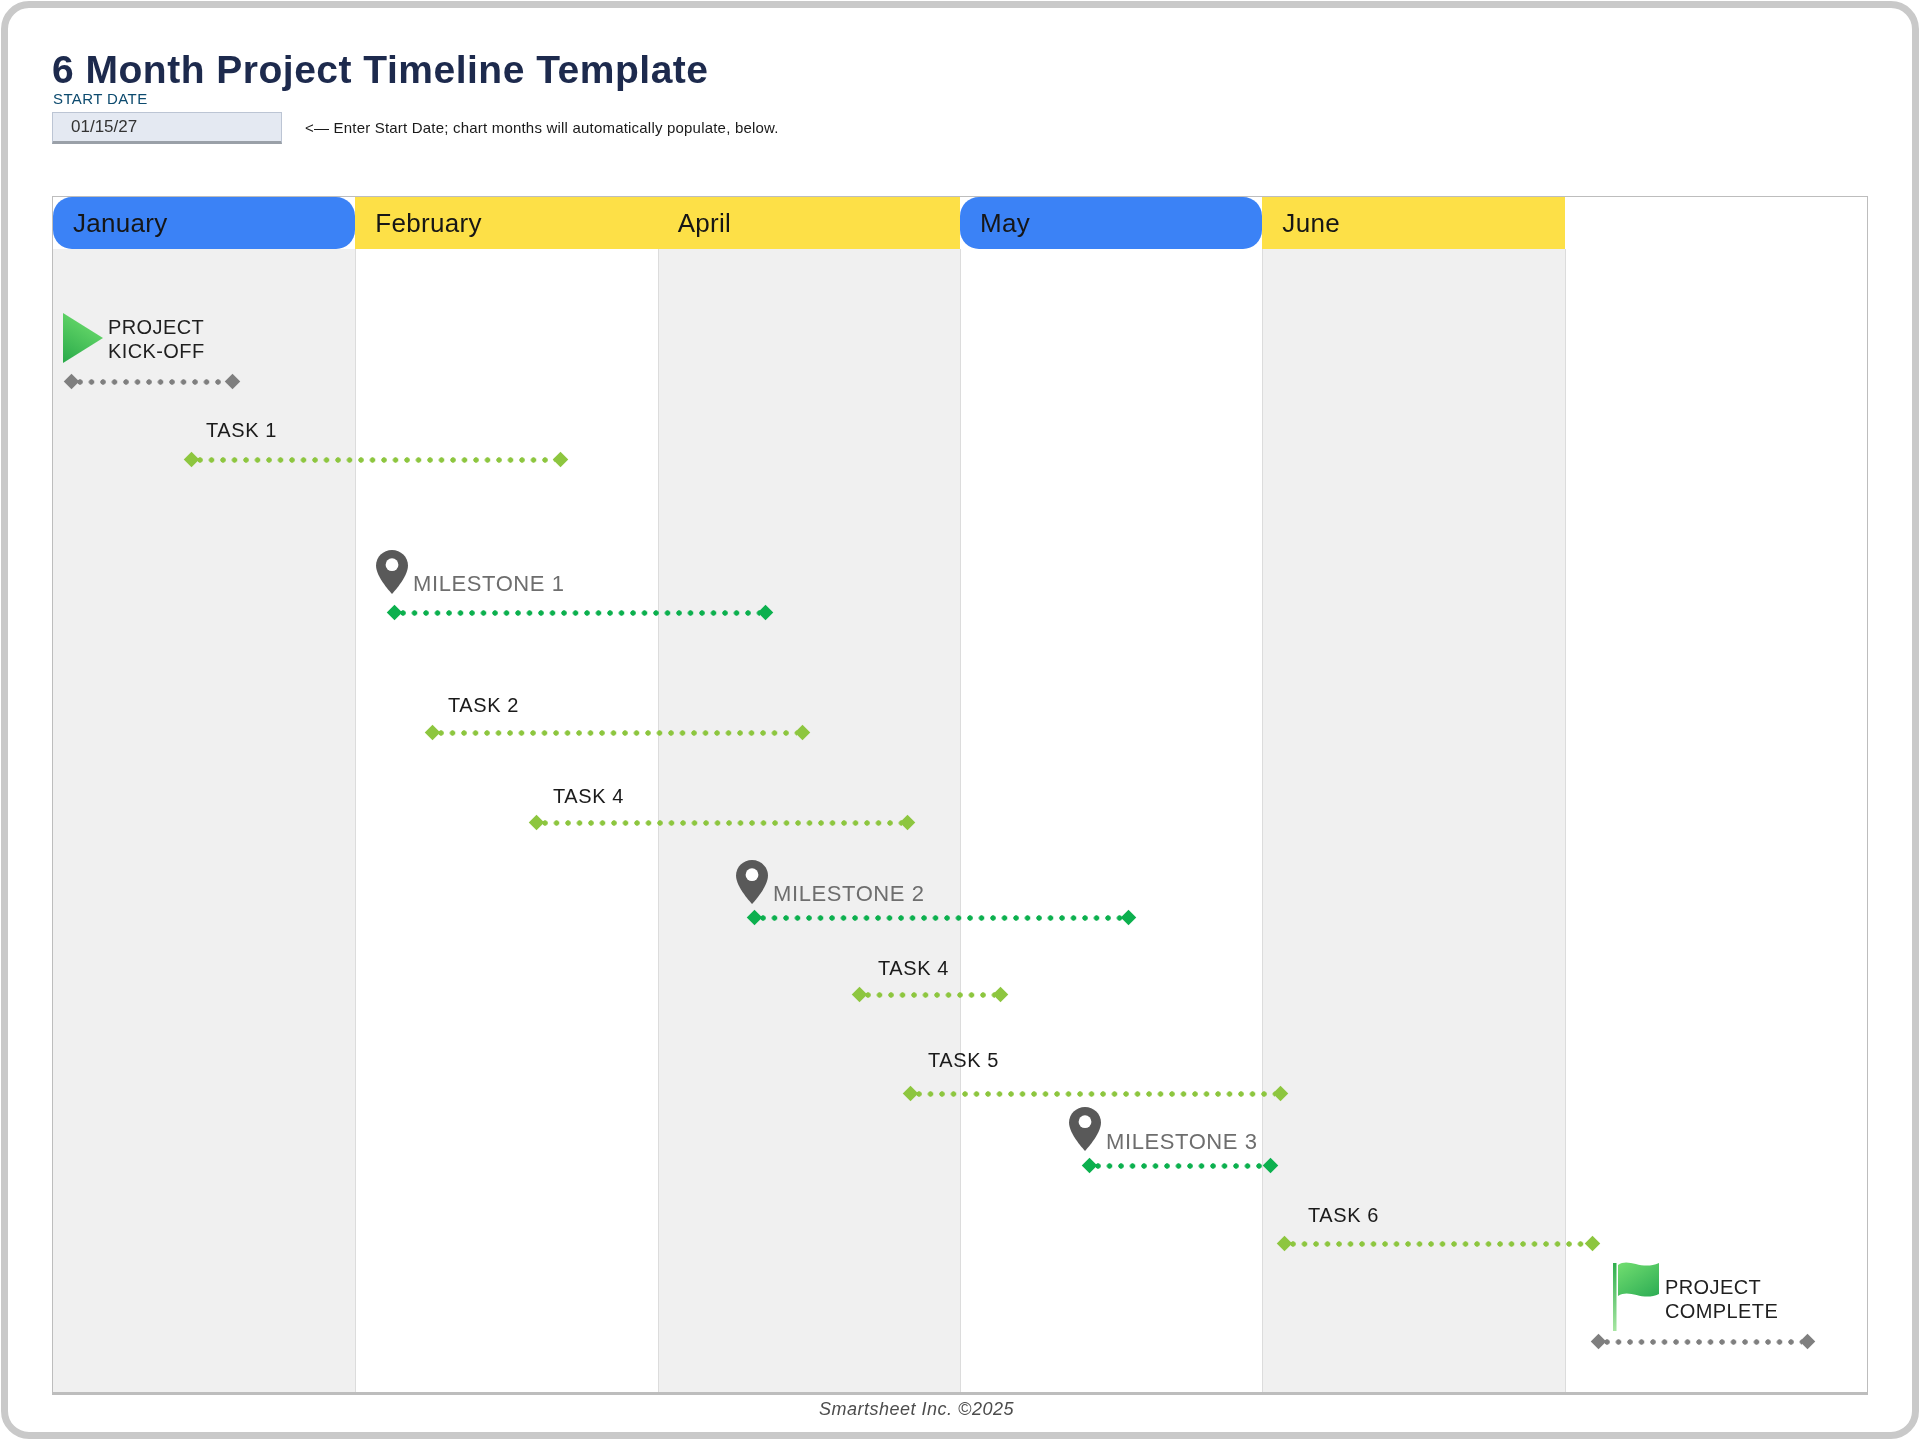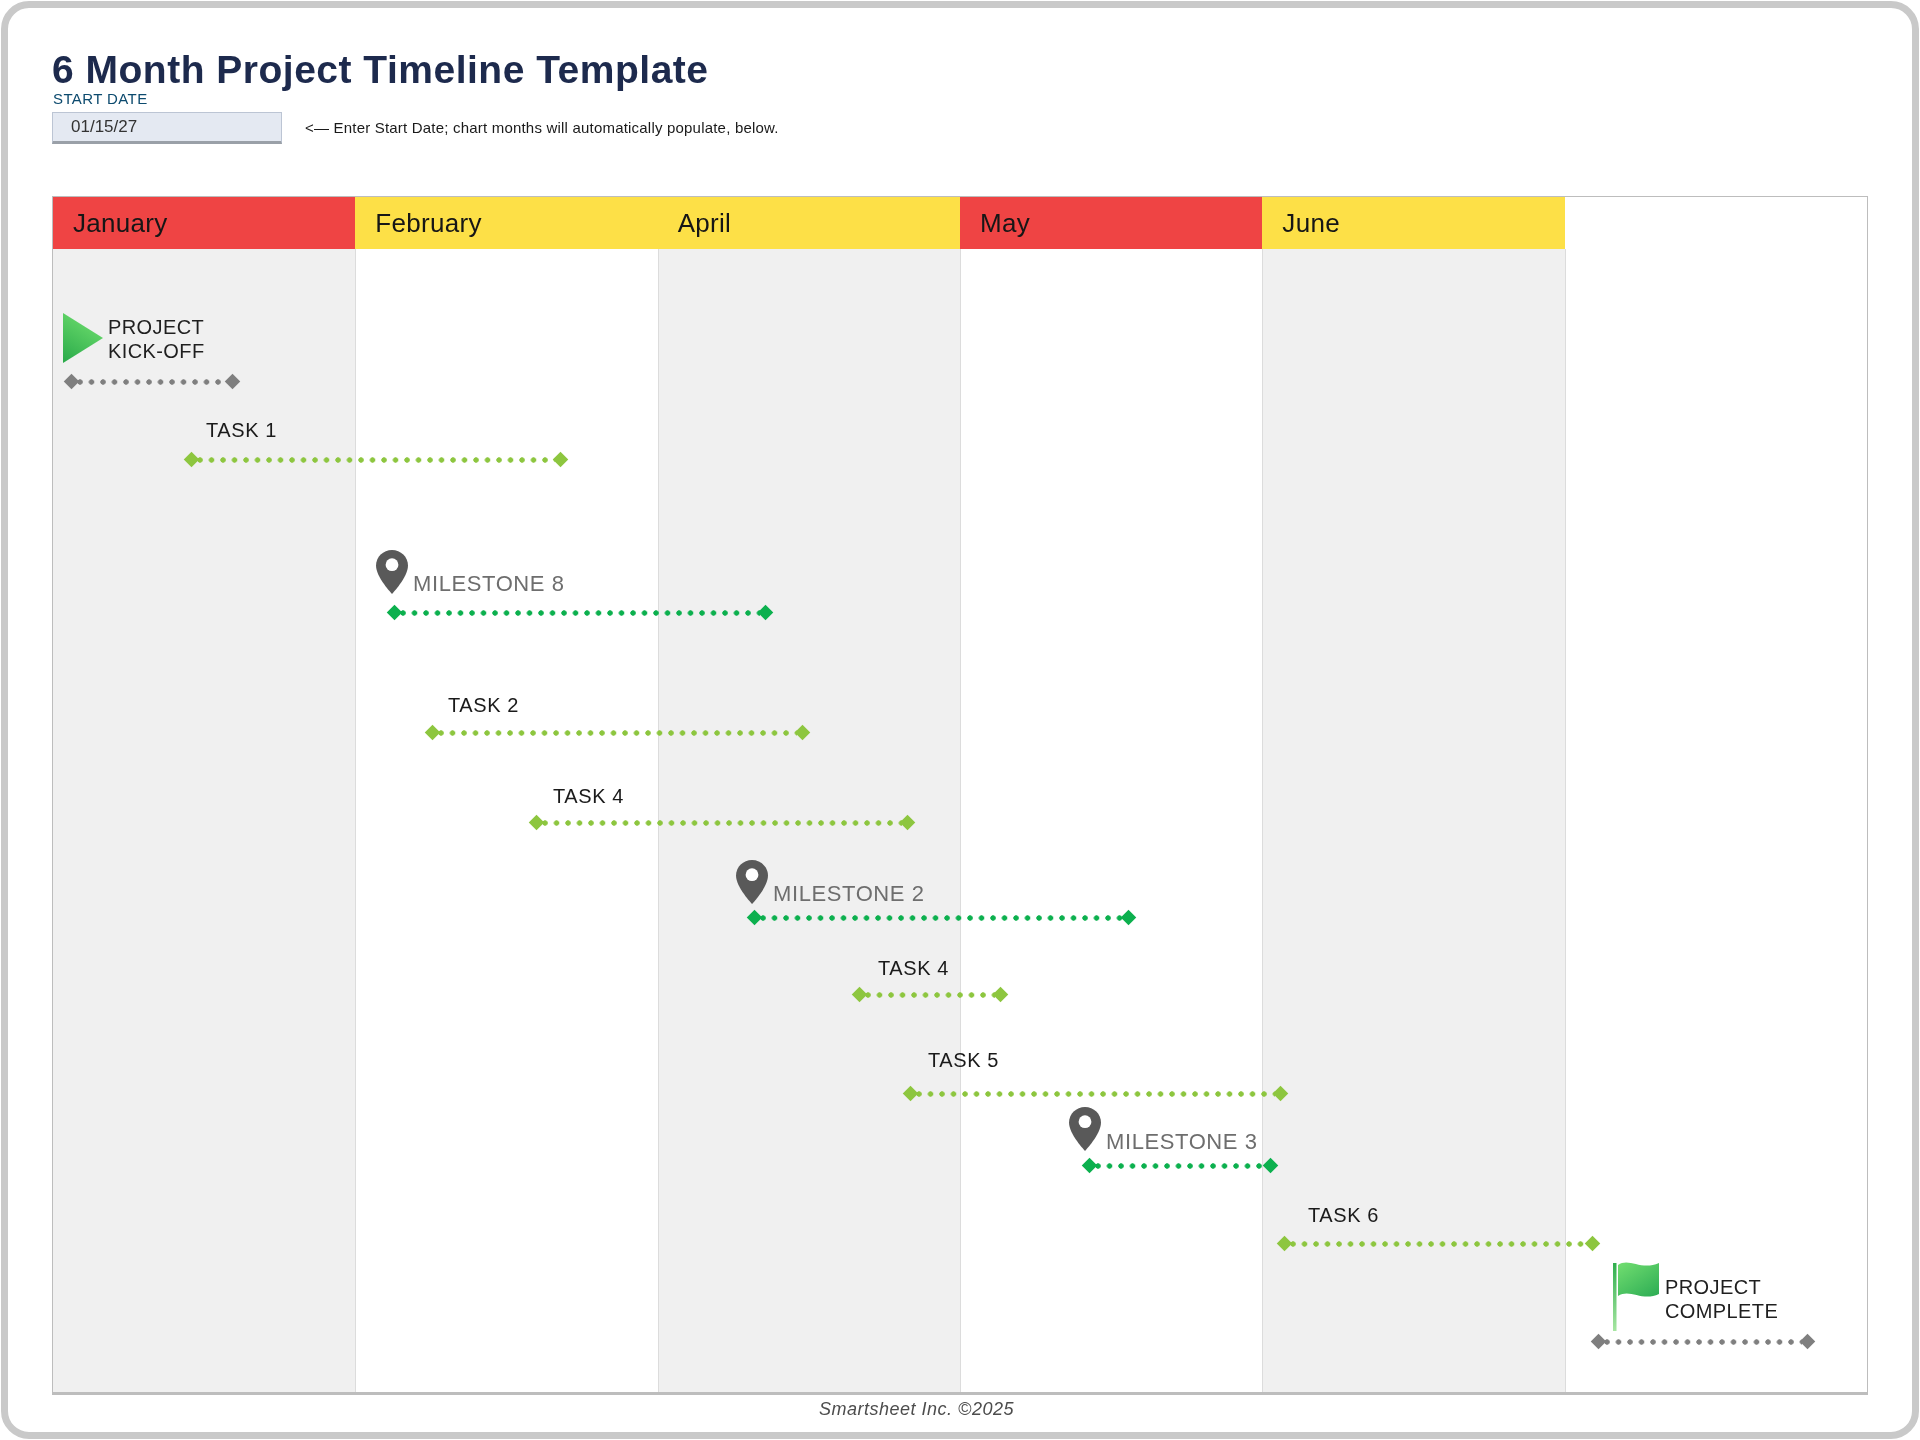--- a/index.html
+++ b/index.html
@@ -14,21 +14,21 @@
   .startdate-input{position:absolute; left:52px; top:112px; width:230px; height:32px; box-sizing:border-box;
     background:#e4e9f2; border:1px solid #bcc5d4; border-bottom:3px solid #9aa0a8; border-radius:0;
     font-family:"Liberation Sans",sans-serif; font-size:17px; color:#333333; padding:0 0 0 18px; outline:none;}
   .instruction{position:absolute; left:305px; top:119px; font-size:15px; color:#1a1a1a; letter-spacing:0.2px;}
 
   
   .chart{position:absolute; left:52px; top:196px; width:1816px; height:1199px; box-sizing:border-box;
     border:1px solid #bdbdbd; border-bottom:3px solid #bdbdbd; background:#ffffff;}
   .chart-header{position:absolute; left:0; top:0; right:0; height:52px; display:grid; grid-template-columns:repeat(6,1fr);}
   .month-cell{display:flex; align-items:center; padding-left:20px; font-size:26px; color:#161616; letter-spacing:0.3px;}
-  .month-cell.odd{background:#ef4444;}
+  .month-cell.odd{background:#3b82f6;border-radius:19px;}
   .month-cell.even{background:#fde047;}
 
   .chart-body{position:absolute; left:0; top:52px; right:0; bottom:0; display:grid; grid-template-columns:repeat(6,1fr);}
   .col{border-left:1px solid #dcdcdc;}
   .col:first-child{border-left:none;}
   .col.odd{background:#f0f0f0;}
   .col.even{background:#ffffff;}
 
   
   .tl-label{position:absolute; font-size:20px; color:#1a1a1a; letter-spacing:0.6px; white-space:nowrap;}
@@ -100,21 +100,21 @@
     <div class="tl-line task-line" style="left:133px; top:255px; width:380px;">
       <span class="dia start"></span>
         <span class="dots"></span>
         <span class="dia end"></span>
     </div>
 
     <svg class="icon-abs" style="left:323px; top:353px;" width="32" height="44" viewBox="0 0 24 33">
       <path d="M12 0C5.4 0 0 5.2 0 11.7 0 20.5 12 33 12 33s12-12.5 12-21.3C24 5.2 18.6 0 12 0z" fill="#595959"></path>
       <circle cx="12" cy="11" r="4.8" fill="#ffffff"></circle>
     </svg>
-    <div class="ms-label" style="left:360px; top:374px;">MILESTONE 8</div>
+    <div class="ms-label" style="left:360px; top:374px;">MILESTONE 1</div>
     <div class="tl-line milestone-line" style="left:336px; top:408px; width:382px;">
       <span class="dia start"></span>
         <span class="dots"></span>
         <span class="dia end"></span>
     </div>
 
     <div class="tl-label" style="left:395px; top:497px;">TASK 2</div>
     <div class="tl-line task-line" style="left:374px; top:528px; width:381px;">
       <span class="dia start"></span>
         <span class="dots"></span>

